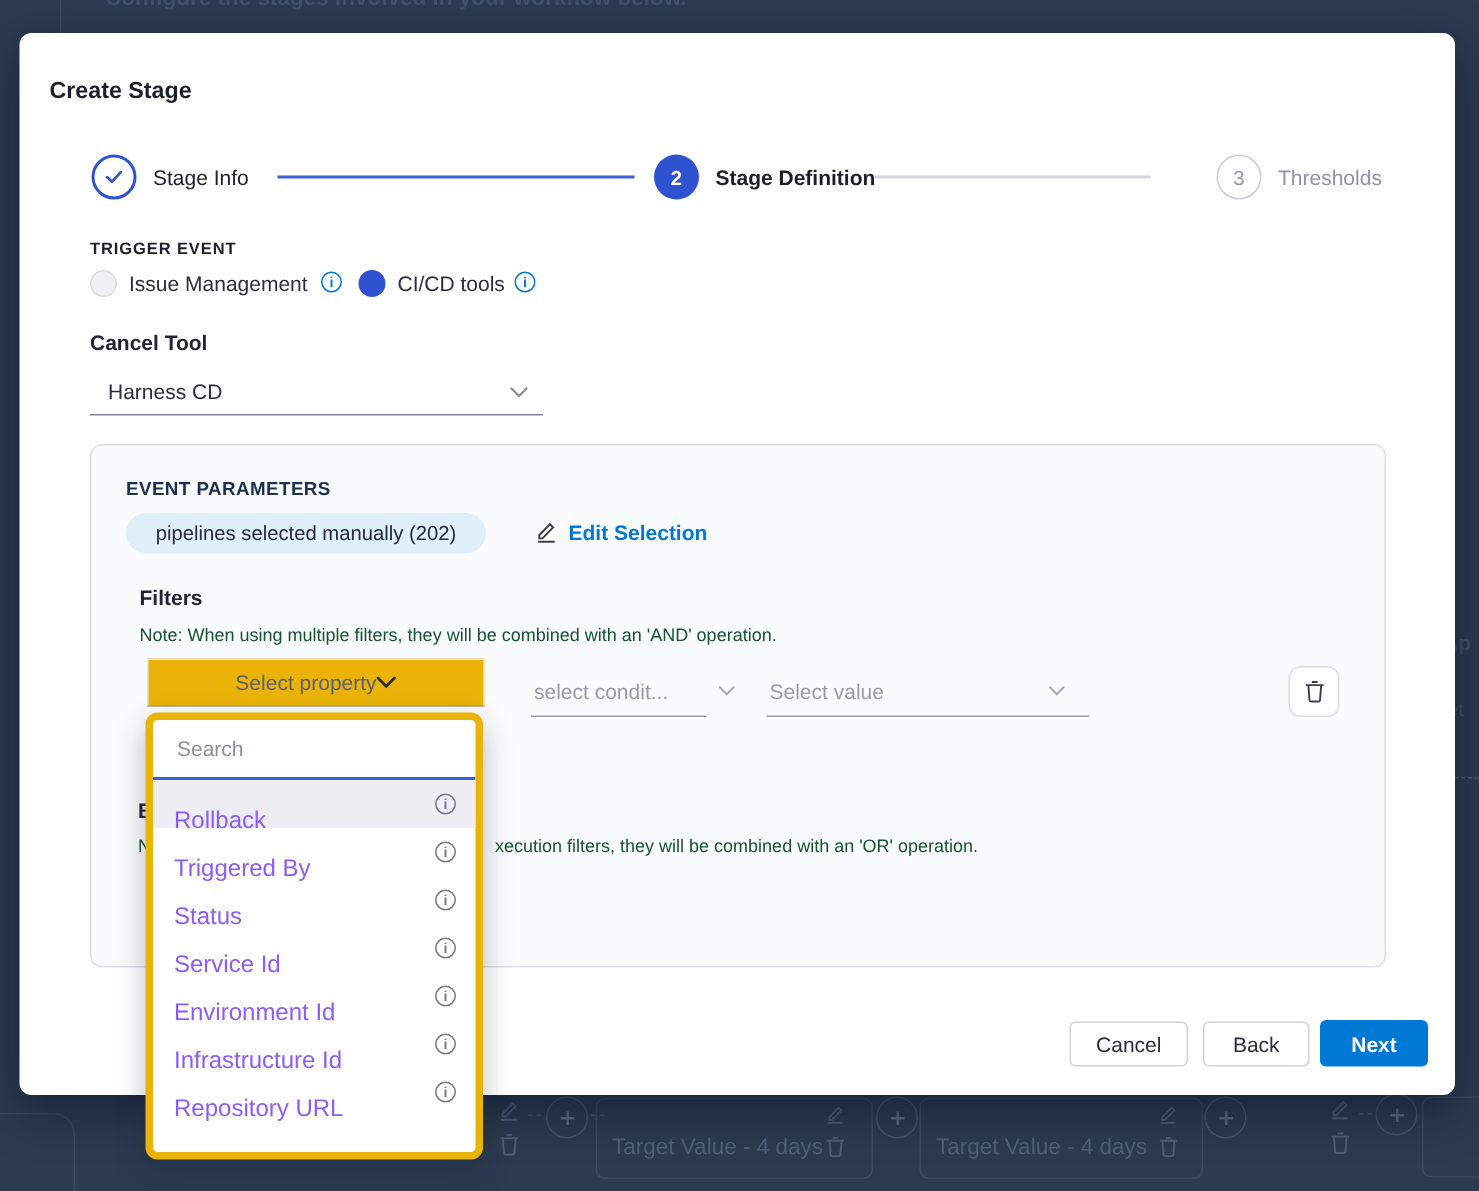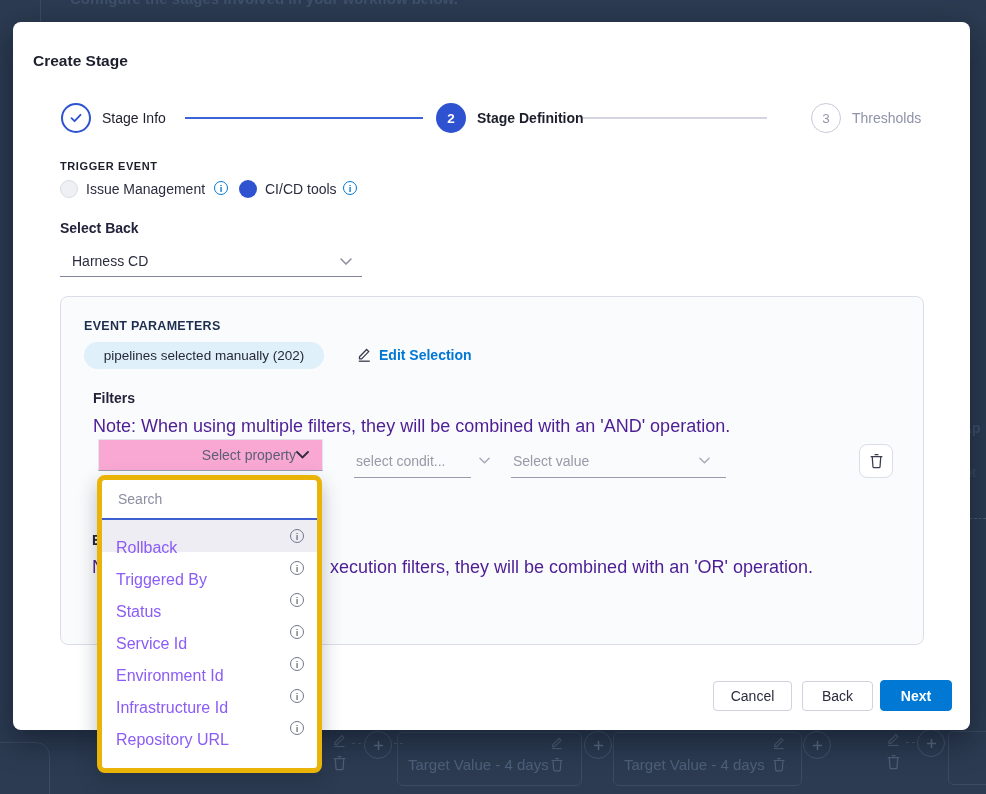--- a/index.html
+++ b/index.html
@@ -45,23 +45,23 @@
   .bold-label{font-size:14px;font-weight:700;color:#22233a;}
   .select-line{border-bottom:1px solid #83859a;display:flex;align-items:center;box-sizing:border-box;}
   .select-value{font-size:14px;color:#2b2c3e;}
   .chev{flex:none;}
   
   .panel{background:#fafbfc;border:1px solid #dcdde8;border-radius:8px;box-sizing:border-box;}
   .panel-heading{font-size:12.5px;font-weight:700;letter-spacing:.3px;color:#1d2e4e;}
   .chip{background:#dff0fb;border-radius:14px;display:flex;align-items:center;justify-content:center;
     font-size:13.5px;color:#27283a;white-space:nowrap;}
   .edit-link{display:flex;align-items:center;gap:7px;color:#0278d5;font-size:14px;font-weight:600;cursor:pointer;}
-  .note-text{font-size:18px;color:#4c1d95;white-space:nowrap;}
-  .prop-trigger{background:#f9a8d4;border:1px solid #e3e4ec;border-bottom:1px solid #9b9dae;box-sizing:border-box;
-    display:flex;align-items:center;justify-content:flex-end;padding:0 13px;cursor:pointer;}
+  .note-text{font-size:12px;color:#14532d;white-space:nowrap;}
+  .prop-trigger{background:#eab308;border:1px solid #e3e4ec;border-bottom:1px solid #9b9dae;box-sizing:border-box;
+    display:flex;align-items:center;justify-content:center;padding:0 13px;cursor:pointer;}
   .prop-trigger span{font-size:14px;color:#5c5e74;}
   .ghost-select{border-bottom:1px solid #9a9cab;display:flex;align-items:center;justify-content:space-between;
     box-sizing:border-box;cursor:pointer;gap:33px;}
   .ghost-select span{font-size:14px;color:#979aa8;white-space:nowrap;}
   .icon-btn{background:#fff;border:1px solid #dcdde8;border-radius:8px;display:flex;align-items:center;
     justify-content:center;color:#3c3d4c;box-sizing:border-box;cursor:pointer;}
   
   .btn{border-radius:4px;display:flex;align-items:center;justify-content:center;font-size:14px;box-sizing:border-box;cursor:pointer;}
   .btn-secondary{background:#fff;border:1px solid #d0d2dd;color:#2b2c3e;}
   .btn-primary{background:#0278d5;border:1px solid #0278d5;color:#fff;font-weight:600;}
@@ -203,21 +203,21 @@
     <div class="abs section-label" style="left:47px;top:138px;">TRIGGER EVENT</div>
     <div class="abs" style="left:47px;top:158px;width:400px;height:18px;">
       <span class="abs radio radio-off" style="left:0;top:0;"></span>
       <span class="abs opt-label" style="left:26px;top:1px;">Issue Management</span>
       <span class="abs info-ring info-blue" style="left:154px;top:1px;"></span>
       <span class="abs radio radio-on" style="left:179px;top:0;"></span>
       <span class="abs opt-label" style="left:205px;top:1px;">CI/CD tools</span>
       <span class="abs info-ring info-blue" style="left:283px;top:1px;"></span>
     </div>
 
-    <div class="abs bold-label" style="left:47px;top:198px;">Select Back</div>
+    <div class="abs bold-label" style="left:47px;top:198px;">Cancel Tool</div>
     <div class="abs select-line" style="left:47px;top:224px;width:302px;height:31px;padding:0 10px 0 12px;justify-content:space-between;">
       <span class="select-value">Harness CD</span>
       <span class="chev" style="color:#8b8d9e;display:flex;">
         <svg width="12" height="7" viewBox="0 0 12 7">
             <path d="M1 1l5 5 5-5" fill="none" stroke="currentColor" stroke-width="1.5" stroke-linecap="round"></path>
           </svg>
       </span>
     </div>
 
     <div class="abs panel" style="left:47px;top:274px;width:864px;height:349px;">

